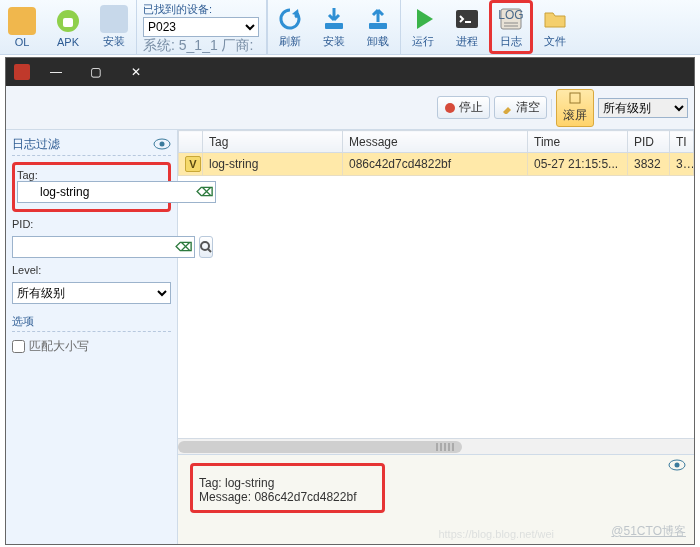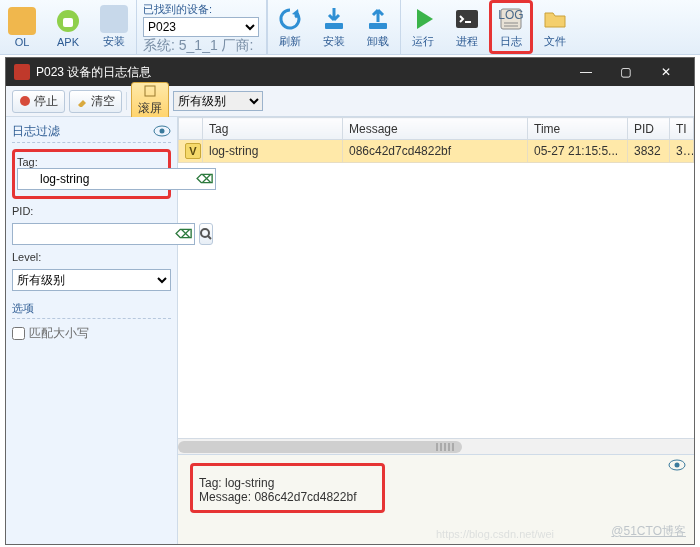--- a/index.html
+++ b/index.html
@@ -17,21 +17,21 @@
 .dev-box .sys { font-size: 14px; color: #7a8fa6; }
 .tb-sep { width: 1px; background: #c8d8ea; height: 100%; }
 .highlight-red { border: 3px solid #e63434; border-radius: 4px; }
 
 
 .log-window { position: absolute; top: 57px; left: 5px; right: 5px; bottom: 2px; background: #fff; border: 1px solid #666; display: flex; flex-direction: column; }
 .titlebar { height: 28px; background: #2b2b2b; color: #fff; display: flex; align-items: center; padding: 0 8px; }
 .titlebar .t-icon { width: 16px; height: 16px; background: #c0392b; margin-right: 6px; border-radius: 2px; }
 .titlebar .title { flex: 1; font-size: 12px; }
 .titlebar .win-btn { width: 40px; height: 100%; display: flex; align-items: center; justify-content: center; color: #fff; }
-.log-toolbar { height: 31px; border-bottom: 1px solid #cfdbe8; display: flex; align-items: center; gap: 4px; padding: 0 6px; background: #f0f4fa; }
+.log-toolbar { height: 44px; border-bottom: 1px solid #cfdbe8; display: flex; align-items: center; justify-content: flex-end; gap: 4px; padding: 0 6px; background: #f0f4fa; }
 .log-btn { display: flex; align-items: center; gap: 3px; padding: 2px 6px; border: 1px solid #b9c9db; background: linear-gradient(#fff,#e7eef6); border-radius: 3px; cursor: pointer; color: #333; }
 .log-btn.active { background: linear-gradient(#ffe9a9,#ffd36b); border-color: #d9a93e; flex-direction: column; }
 .log-sel { height: 20px; width: 90px; border: 1px solid #9cb3cc; }
 .eye { width: 18px; height: 14px; color: #3a7a9c; }
 
 .log-body { flex: 1; display: flex; min-height: 0; }
 .sidebar { width: 172px; background: #edf4fd; border-right: 1px solid #cfdbe8; padding: 6px; display: flex; flex-direction: column; gap: 6px; position: relative; }
 .sb-header { display:flex; justify-content: space-between; align-items:center; color: #2d5b93; font-size: 11px; border-bottom:1px dashed #b7c8de; padding-bottom: 2px;}
 .sb-label { color: #333; font-size: 11px; }
 .sb-row { display: flex; align-items: center; gap: 4px; }
@@ -159,21 +159,20 @@
           <path d="M4 8h8l2 3h10v11H4z" fill="#f4cf6d" stroke="#caa13b"></path>
         </svg>
       </div>
     <span>文件</span>
   </div>
 </div>
 
 <div class="log-window">
   <div class="titlebar">
     <div class="t-icon"></div>
-    <div class="title">P023 设备的日志信息</div>
     <div class="win-btn">—</div>
     <div class="win-btn">▢</div>
     <div class="win-btn">✕</div>
   </div>
 
   <div class="log-toolbar">
     <div class="log-btn">
       <svg width="12" height="12">
           <circle cx="6" cy="6" r="5" fill="#d64b3a"></circle>
         </svg>
@@ -282,18 +281,18 @@
       </div>
       <div class="detail-pane">
         <svg class="eye2" width="18" height="12">
             <ellipse cx="9" cy="6" rx="8" ry="5" fill="none" stroke="#3a7a9c"></ellipse>
             <circle cx="9" cy="6" r="2.5" fill="#3a7a9c"></circle>
           </svg>
         <div class="highlight-red" style="display:inline-block;padding:10px 26px 6px 6px;">
           <div class="line"><span>Tag:</span> <span>log-string</span></div>
           <div class="line"><span>Message:</span> <span>086c42d7cd4822bf</span></div>
         </div>
-        <div class="watermark2">https://blog.csdn.net/wei</div>
+        <div class="watermark2">https://blog.blog.net/wei</div>
         <div class="watermark">@51CTO博客</div>
       </div>
     </div>
   </div>
 </div>
 
 </body></html>

